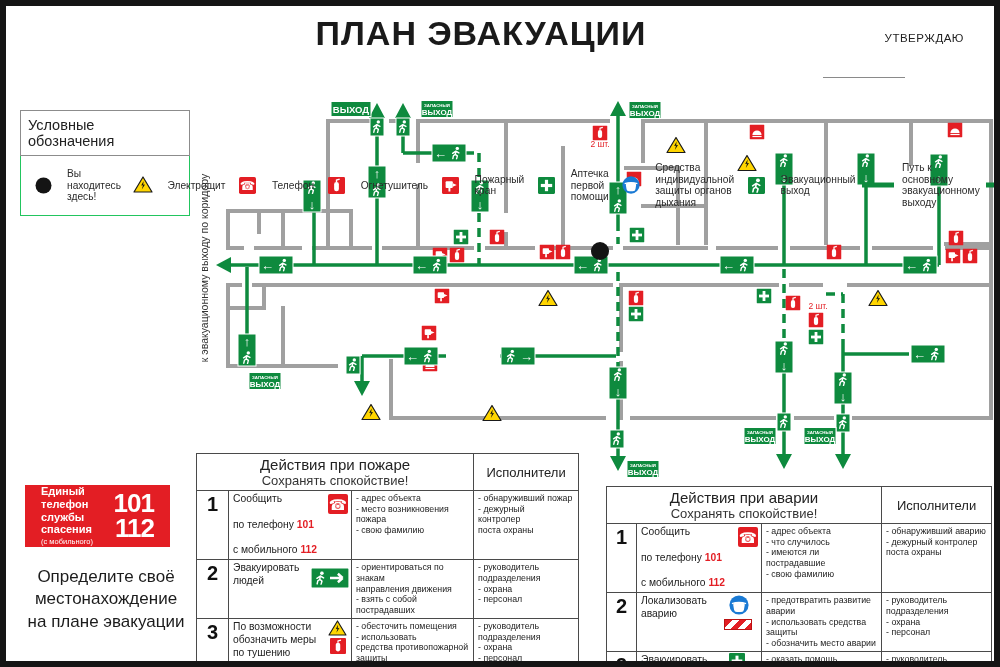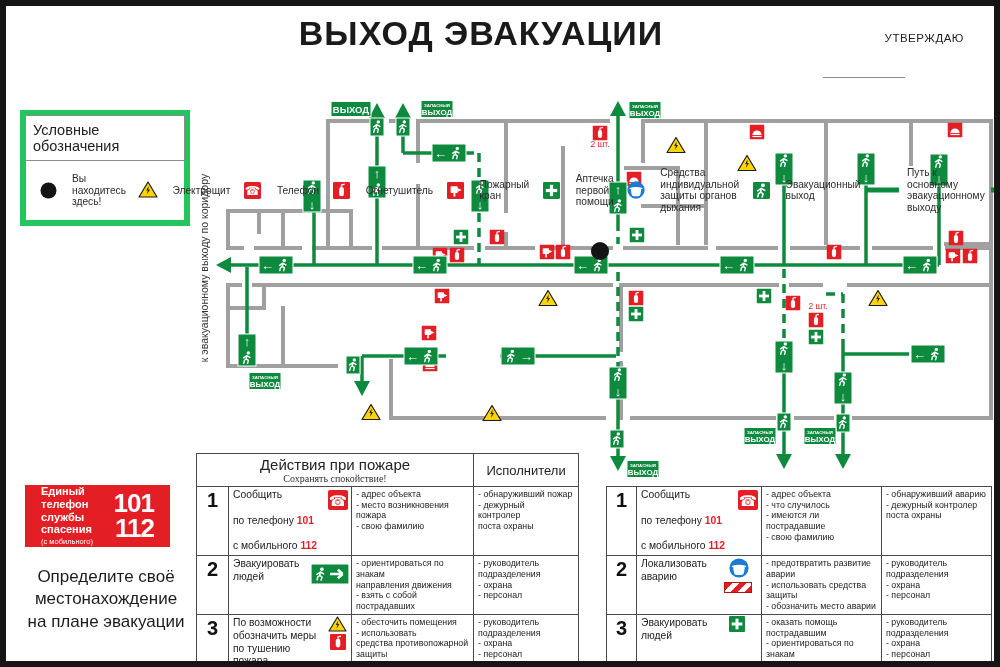--- a/index.html
+++ b/index.html
@@ -2,39 +2,39 @@
 <html><head>
 <meta charset="utf-8">
 <style>
   html,body{margin:0;padding:0;background:#dcdcdc;font-family:"Liberation Sans",sans-serif;}
   .page{position:relative;width:1000px;height:667px;background:#fff;border:6px solid #151515;box-sizing:border-box;overflow:hidden;}
   .title{position:absolute;left:0;top:8px;width:950px;text-align:center;font-size:34px;font-weight:bold;letter-spacing:1px;color:#1a1a1a;}
   .approve{position:absolute;top:26px;right:30px;font-size:11.5px;letter-spacing:.5px;color:#222;}
   .sigline{position:absolute;top:71px;left:817px;width:82px;border-top:1.5px solid #8a8a8a;}
   .plan-svg{position:absolute;left:0;top:0;}
   
-  .legend{position:absolute;left:14px;top:104px;width:170px;border:6px solid #22c55e;background:#fff;box-sizing:border-box;}
+  .legend{position:absolute;left:14px;top:104px;width:170px;border:1px solid #22c55e;background:#fff;box-sizing:border-box;}
   .lg-title{border:1px solid #8c8c8c;margin:-1px;padding:6px 7px;font-size:14.5px;color:#222;}
   .lg-items{padding:7px 5px 6px 5px;display:flex;flex-direction:row;gap:5.5px;justify-content:space-between;}
   .lg-item{display:flex;align-items:center;gap:7px;}
   .lg-ico{flex:0 0 34px;display:flex;justify-content:center;align-items:center;}
   .lg-label{font-size:10.2px;line-height:1.15;color:#2b2b2b;white-space:pre-line;}
   
   .emg{position:absolute;left:19px;top:479px;width:145px;height:62px;background:#e31e24;color:#fff;display:flex;align-items:center;padding:2px 16px;box-sizing:border-box;gap:4px;}
   .emg-left{flex:1;line-height:1.15;}
   .emg-l1{font-size:11px;font-weight:bold;}
   .emg-l3{font-size:7.5px;margin-top:2px;}
   .emg-nums{font-size:26px;font-weight:bold;line-height:.95;text-align:right;letter-spacing:-1px;}
   .note{position:absolute;left:10px;top:560px;width:180px;text-align:center;font-size:17px;line-height:1.32;color:#1c1c1c;white-space:pre-line;}
   
   table.acts{position:absolute;border-collapse:collapse;table-layout:fixed;background:#fff;}
   table.acts td{border:1px solid #4a4a4a;vertical-align:top;padding:2px 4px;box-sizing:border-box;overflow:hidden;}
   .t-head{text-align:center;vertical-align:middle !important;margin-left:12px;}
   .t-title{font-size:15px;color:#222;}
-  .t-sub{font-size:10px;color:#333;font-family:Liberation Serif, serif;}
+  .t-sub{font-size:13px;color:#333;}
   .t-exec{font-size:13px;color:#222;text-align:center;vertical-align:middle !important;}
   .t-num{font-size:20px;font-weight:bold;text-align:center;color:#111;}
   .t-act{position:relative;font-size:10.3px;color:#222;line-height:1.25;}
   .t-act .txt{white-space:pre-line;padding-right:26px;}
   .rnum{color:#e31e24;font-weight:bold;}
   .t-list{font-size:8.8px;line-height:1.22;color:#222;white-space:pre-line;}
   .cico{position:absolute;}
   .tape{width:26px;height:9px;border:1px solid #b11;background:repeating-linear-gradient(135deg,#e31e24 0 5px,#fff 5px 10px);}
   .hidden-defs{position:absolute;width:0;height:0;overflow:hidden;}
 </style>
@@ -88,21 +88,21 @@
     <symbol id="d-dirsign" viewBox="0 0 36 19">
       <rect width="36" height="19" rx="1" fill="#0e8a3e" stroke="#fff" stroke-width="1"></rect>
       <use href="#d-runner" x="4" y="3" width="10" height="13"></use>
       <path d="M18 9.5 h12 m0 0 l-4.5 -4 m4.5 4 l-4.5 4" stroke="#fff" stroke-width="2.4" fill="none"></path>
     </symbol>
   </defs>
 </svg>
 
 <div class="page">
 
-  <div class="title">ВЫХОД ЭВАКУАЦИИ</div>
+  <div class="title">ПЛАН ЭВАКУАЦИИ</div>
   <div class="approve">УТВЕРЖДАЮ</div>
   <div class="sigline"></div>
 
   <svg id="plan-svg" class="plan-svg" width="1000" height="667" viewBox="0 0 1000 667">
       <line x1="322" y1="115" x2="362" y2="115" stroke="#a0a0a0" stroke-width="4" stroke-linecap="square"></line>
       <line x1="385" y1="115" x2="396" y2="115" stroke="#a0a0a0" stroke-width="4" stroke-linecap="square"></line>
       <line x1="414" y1="115" x2="602" y2="115" stroke="#a0a0a0" stroke-width="4" stroke-linecap="square"></line>
       <line x1="638" y1="115" x2="985" y2="115" stroke="#a0a0a0" stroke-width="4" stroke-linecap="square"></line>
       <line x1="985" y1="115" x2="985" y2="412" stroke="#a0a0a0" stroke-width="4" stroke-linecap="square"></line>
       <line x1="322" y1="115" x2="322" y2="242" stroke="#a0a0a0" stroke-width="4" stroke-linecap="square"></line>
@@ -563,20 +563,27 @@
     </table>
 
   <table class="acts" style="left:600px;top:480px;width:385px;">
     <colgroup>
         <col style="width:30px">
         <col style="width:125px">
         <col style="width:120px">
         <col style="width:110px">
       </colgroup>
     <tbody>
+        <tr style="height:36px">
+      <td colspan="3" class="t-head">
+        <div class="t-title">Действия при аварии</div>
+        <div class="t-sub">Сохранять спокойствие!</div>
+      </td>
+      <td class="t-exec">Исполнители</td>
+    </tr>
     <tr style="height:48px">
       <td class="t-num">1</td>
       <td class="t-act">
         <div class="txt"><span>Сообщить</span><br>
           <span>по телефону</span> <span class="rnum">101</span><br>
           <span>с мобильного</span> <span class="rnum">112</span></div>
         <svg class="cico" style="right:3px;top:3px" width="20" height="20">
               <use href="#d-phone" width="20" height="20"></use>
             </svg>
       </td>

